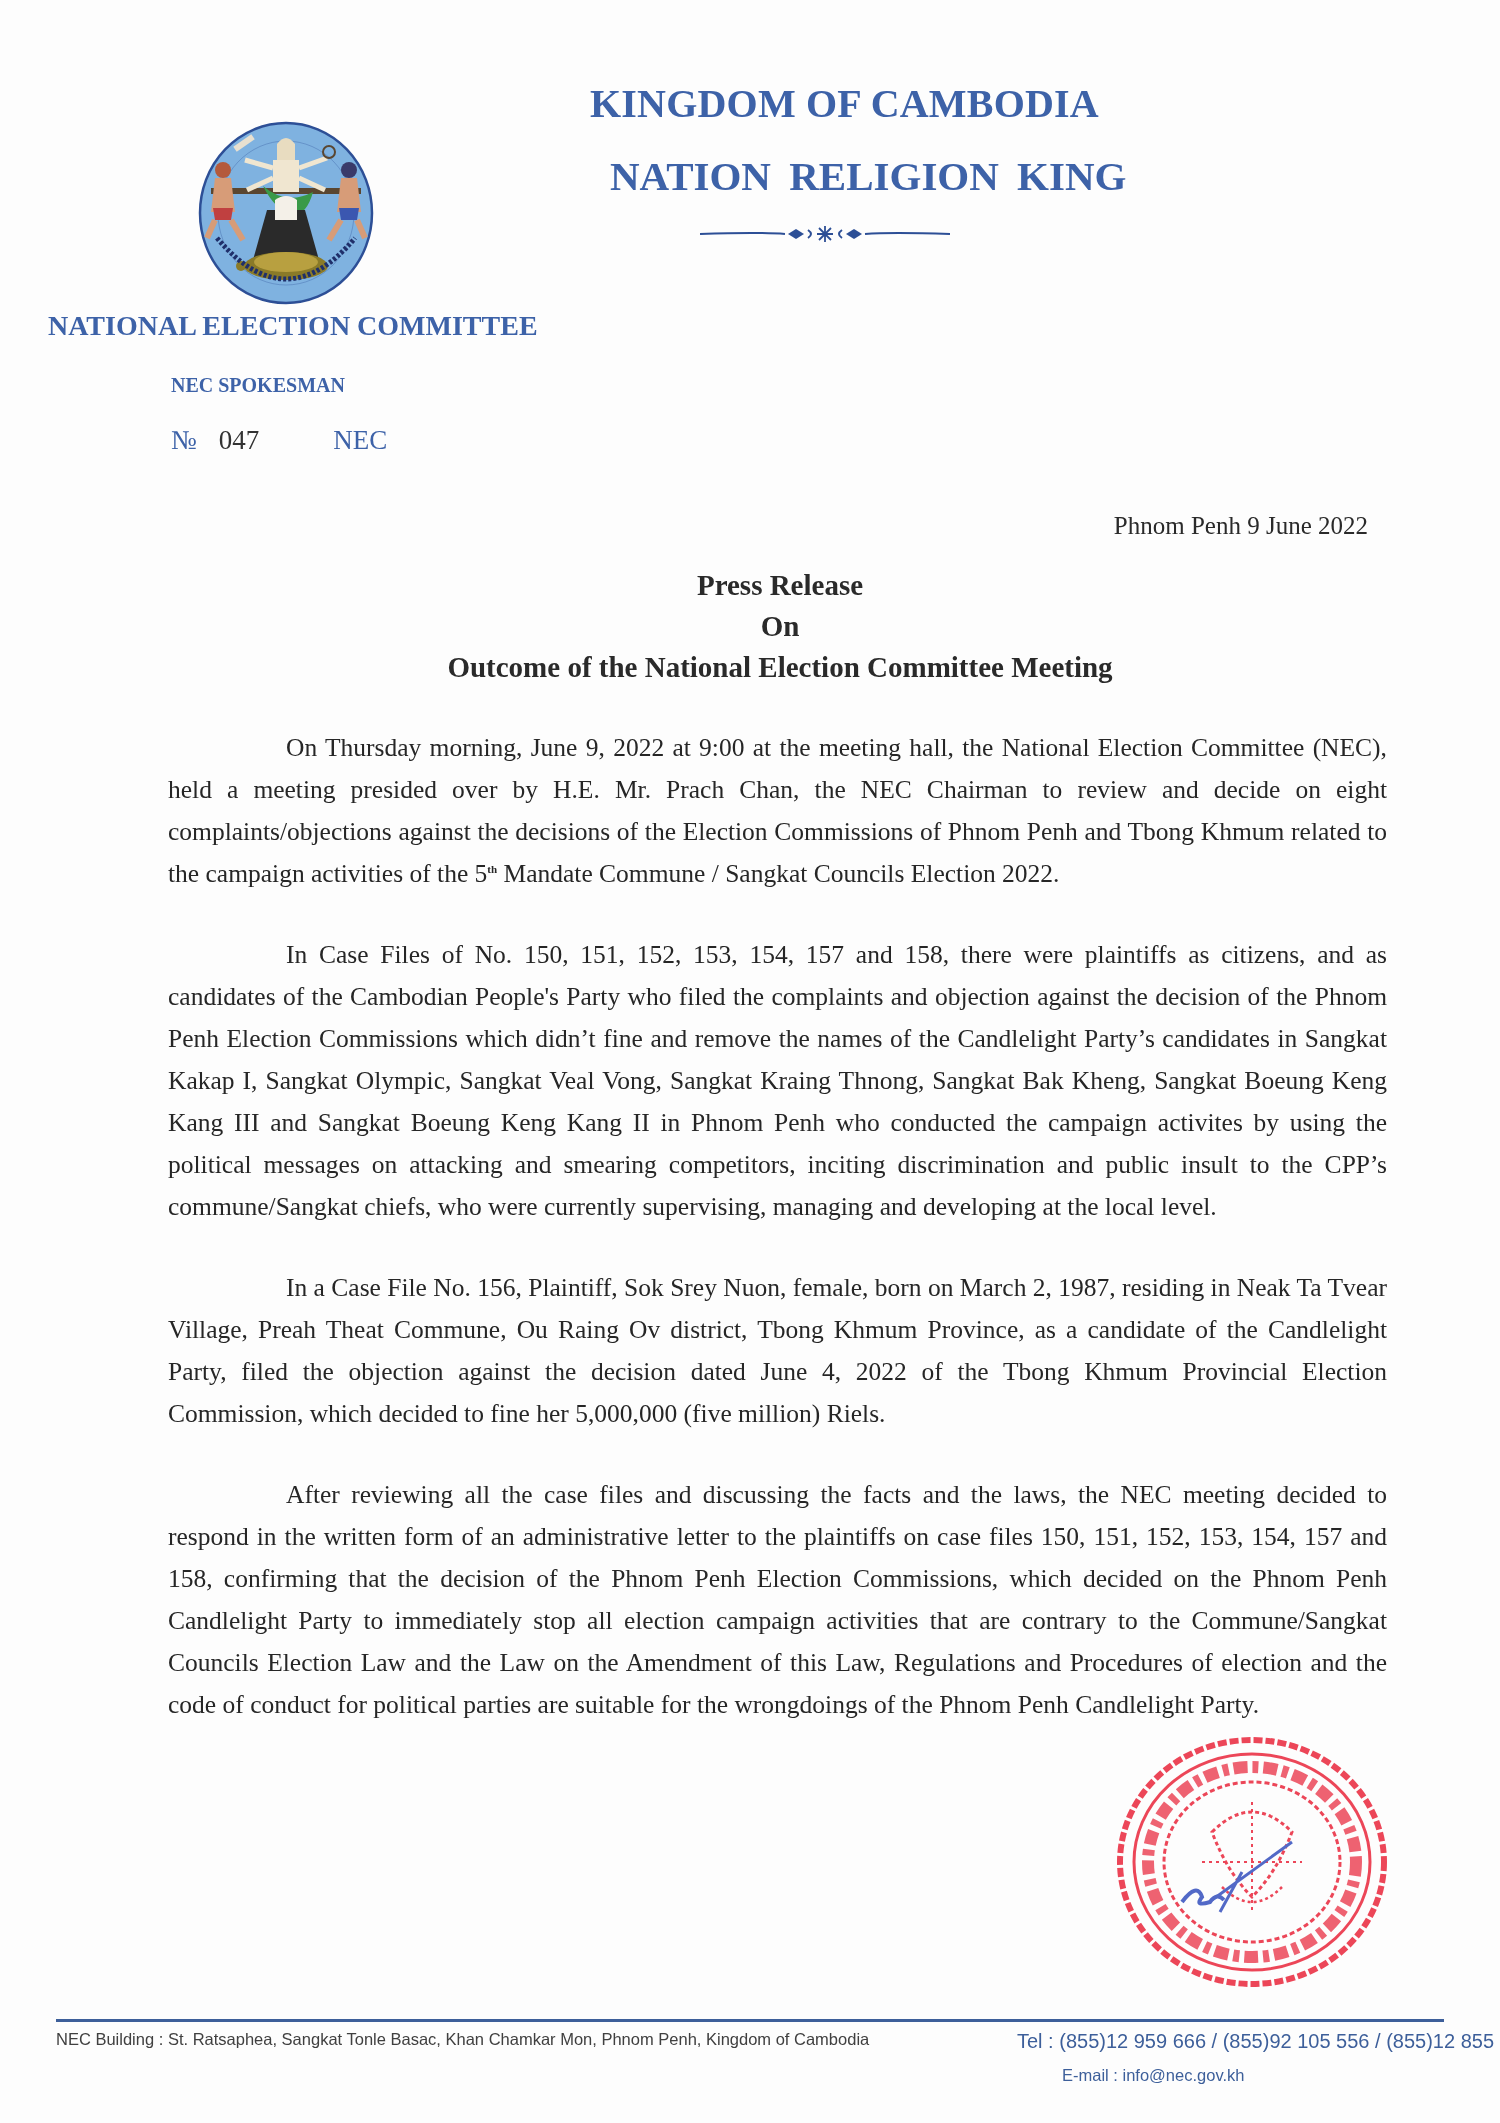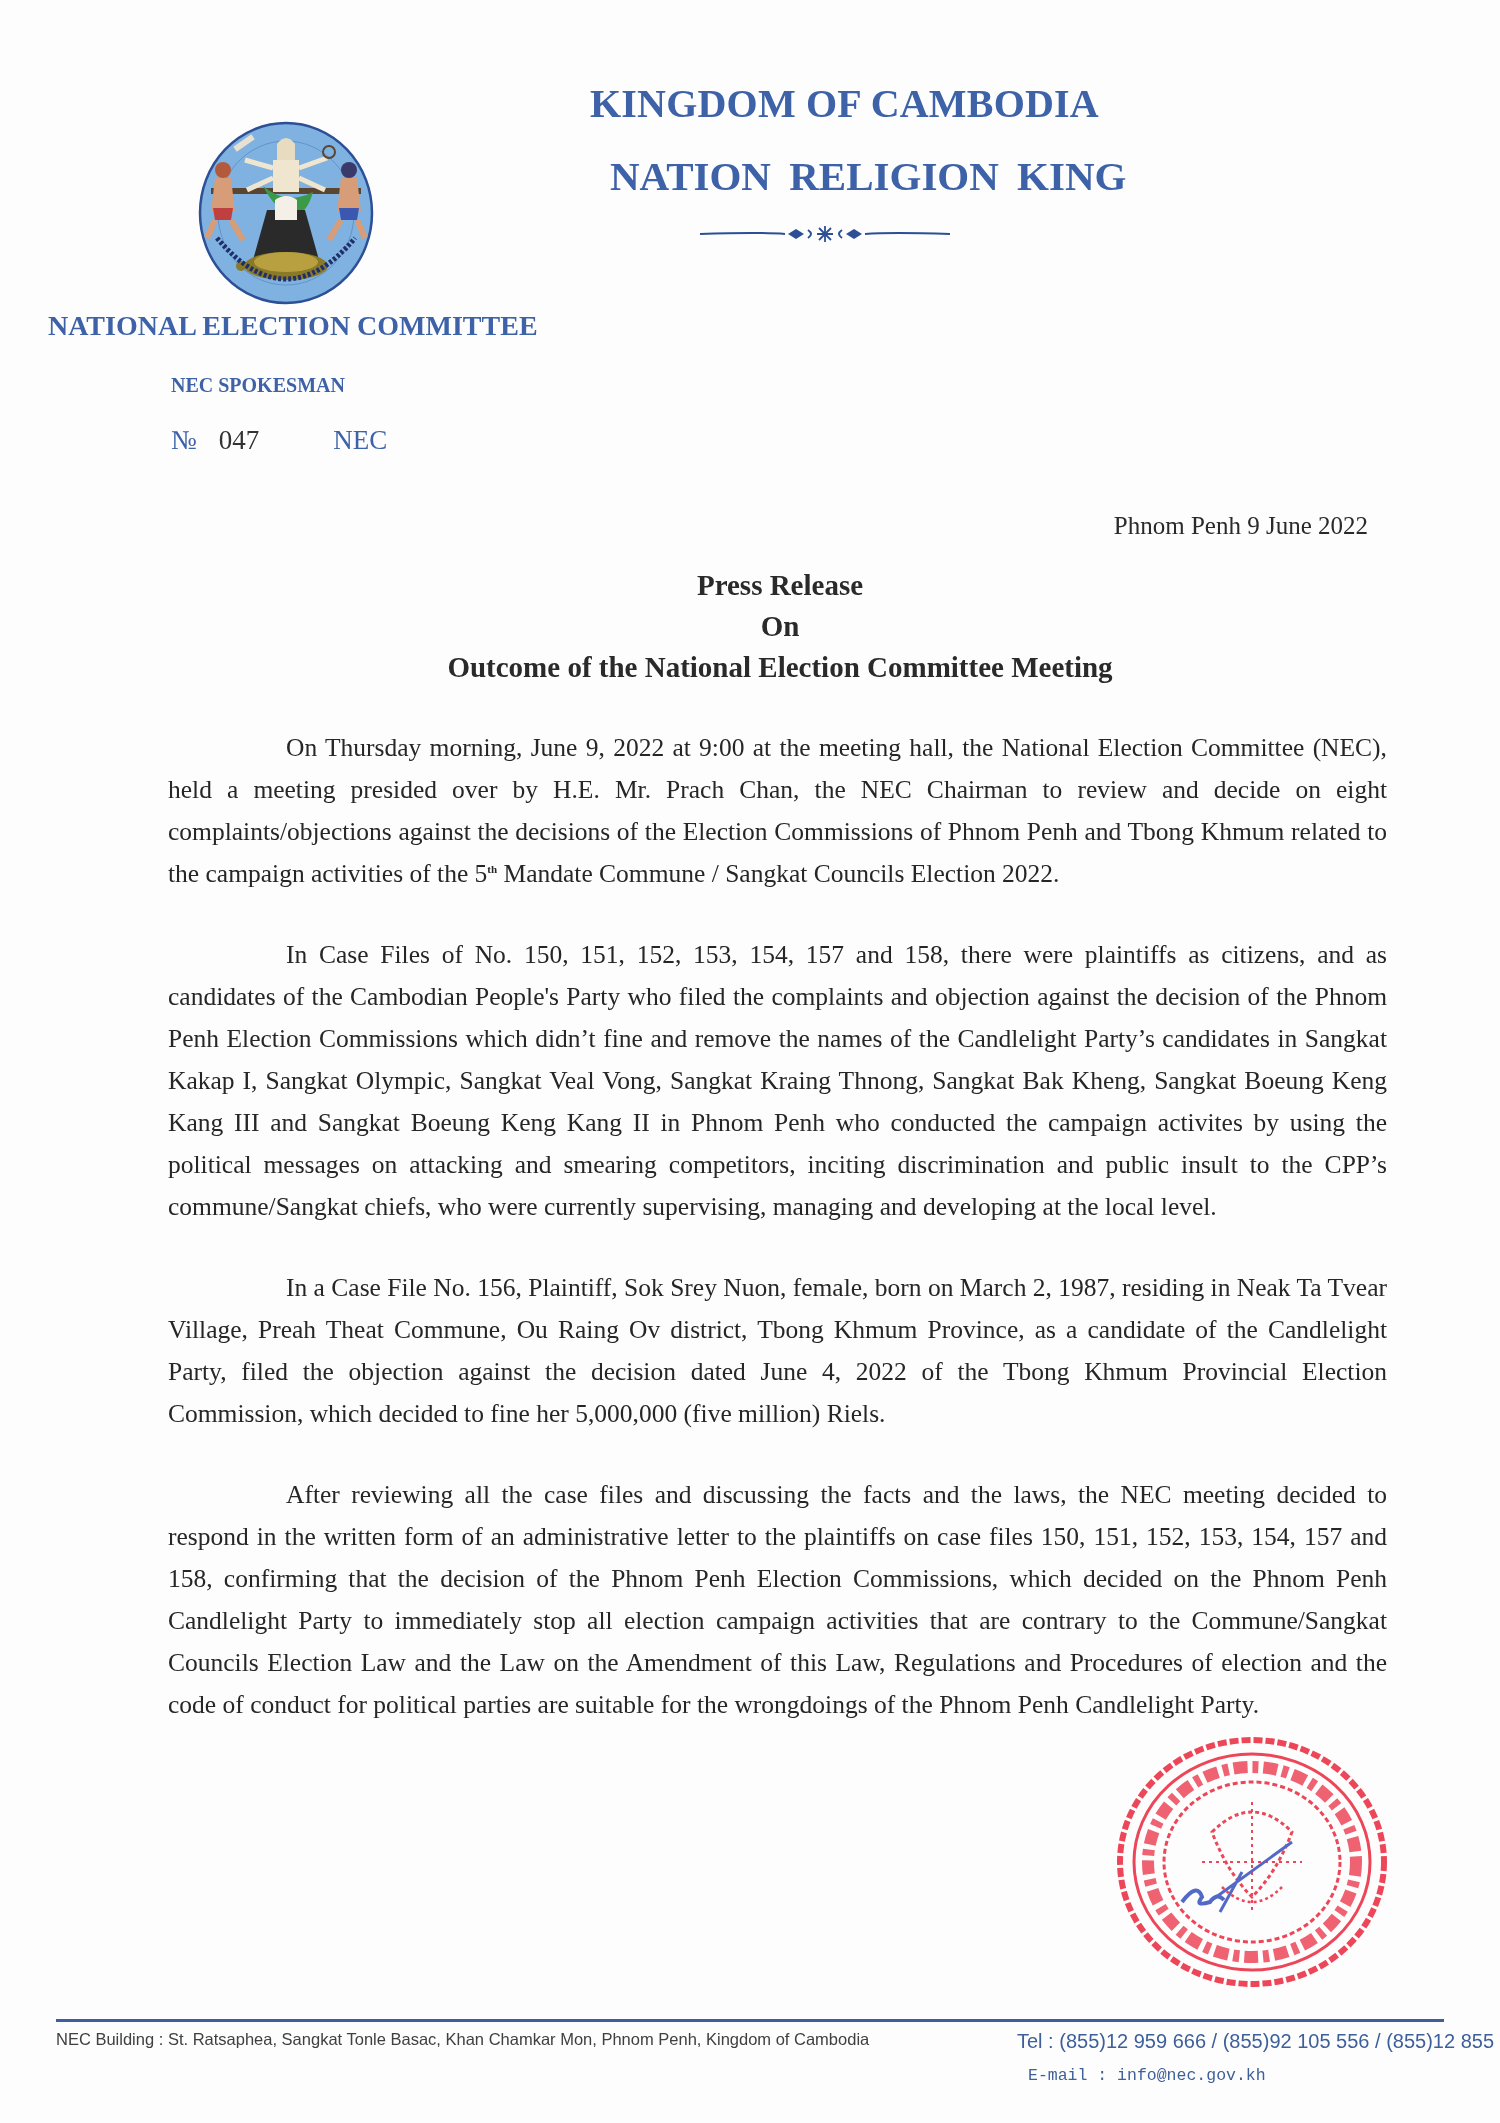--- a/index.html
+++ b/index.html
@@ -37,21 +37,21 @@
   #body-text b { font-weight: normal; }
   #body-text sup { font-size: 11px; line-height: 0; vertical-align: super; font-weight: bold; }
 
   
   #stamp { position: absolute; left: 1102px; top: 1722px; width: 300px; height: 265px; opacity: 0.78; pointer-events: none; }
 
   
   #footer-rule { position: absolute; left: 56px; top: 2019px; width: 1388px; height: 3px; background: #3d5f9a; }
   #footer-address { position: absolute; left: 56px; top: 2030px; font-family: "Liberation Sans", "DejaVu Sans", sans-serif; font-size: 16.5px; color: #404040; white-space: nowrap; }
   #footer-tel { position: absolute; left: 1017px; top: 2030px; font-family: "Liberation Sans", "DejaVu Sans", sans-serif; font-size: 20px; color: #3d5f9a; white-space: nowrap; }
-  #footer-email { position: absolute; left: 1028px; top: 2066px; font-family: Liberation Mono, monospace; font-size: 16.5px; color: #3d5f9a; white-space: nowrap; }
+  #footer-email { position: absolute; left: 1062px; top: 2066px; font-family: Liberation Sans, sans-serif; font-size: 16.5px; color: #3d5f9a; white-space: nowrap; }
 </style>
 </head>
 <body>
 
 <svg id="logo" viewBox="0 0 178 186">
   <ellipse cx="89" cy="93" rx="86" ry="90" fill="#7fb2e0" stroke="#2d4f96" stroke-width="2.5"></ellipse>
   <ellipse cx="89" cy="93" rx="68" ry="72" fill="none" stroke="#2d4f96" stroke-width="0.8" opacity="0.4"></ellipse>
 
   <rect x="14" y="68" width="150" height="6" fill="#5a4630"></rect>
 

